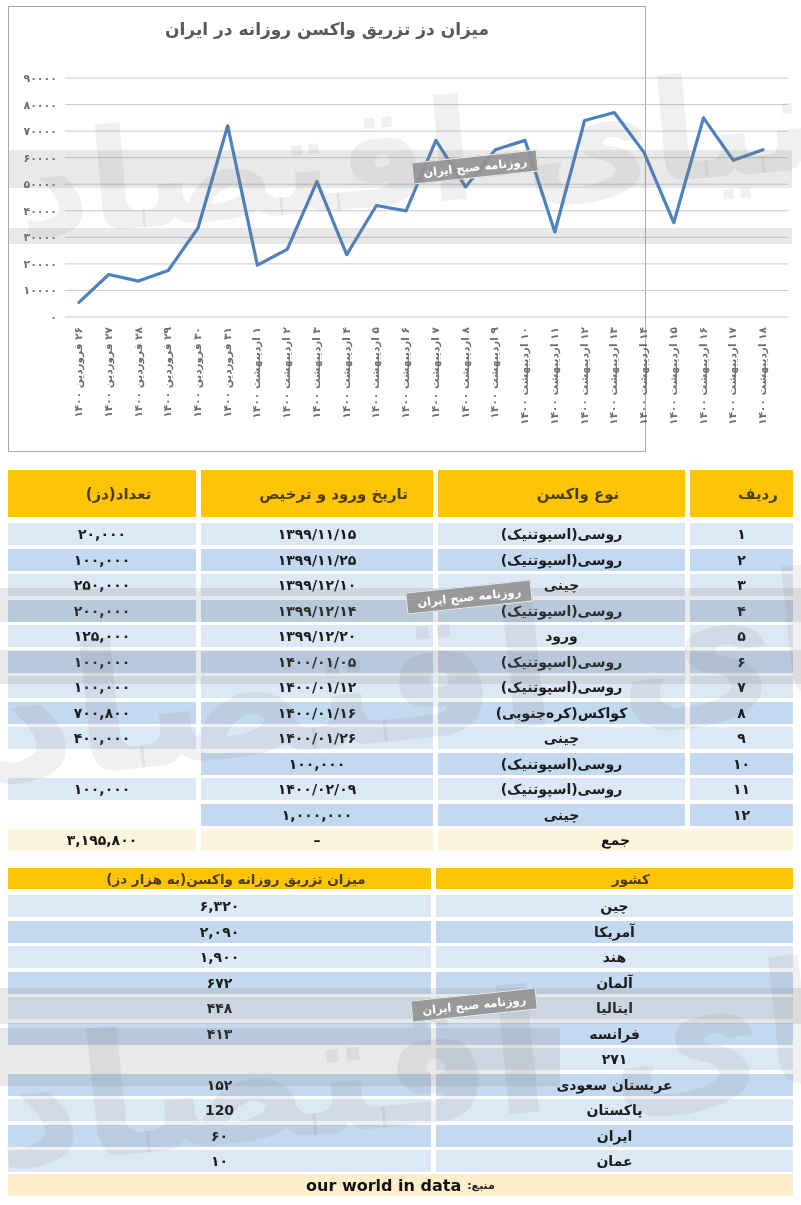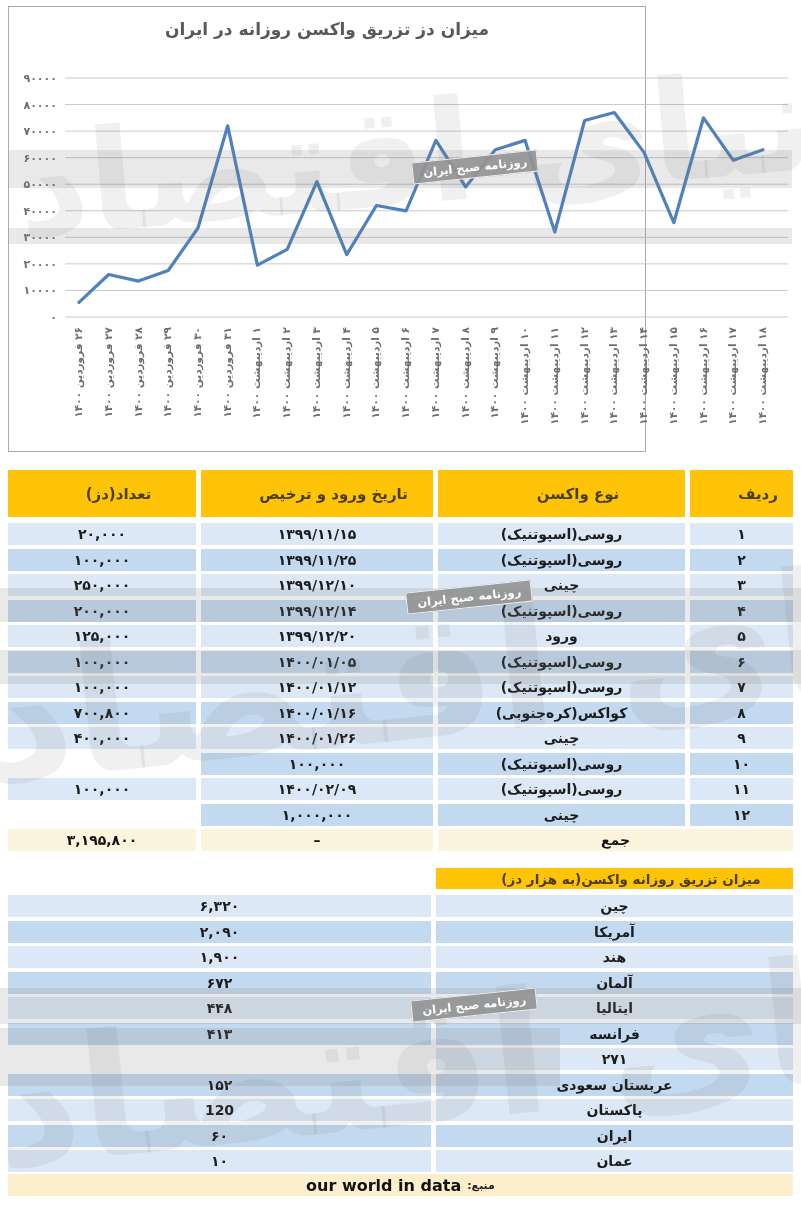--- a/index.html
+++ b/index.html
@@ -206,20 +206,21 @@
     </div>
   <div class="gridsum sumrow">
     <div class="cell">جمع</div>
     <div class="cell">–</div>
     <div class="cell">۳,۱۹۵,۸۰۰</div>
   </div>
 </div>
 
 <div id="table2" class="tbl">
   <div id="t2-head" class="grid2">
+    <div class="hcell">کشور</div>
     <div class="hcell">میزان تزریق روزانه واکسن(به هزار دز)</div>
   </div>
   <div class="rows" id="t2-rows">
       <div class="grid2 trow light">
         <div class="cell">چین</div>
         <div class="cell">۶,۳۲۰</div>
       </div>
       <div class="grid2 trow dark">
         <div class="cell">آمریکا</div>
         <div class="cell">۲,۰۹۰</div>

